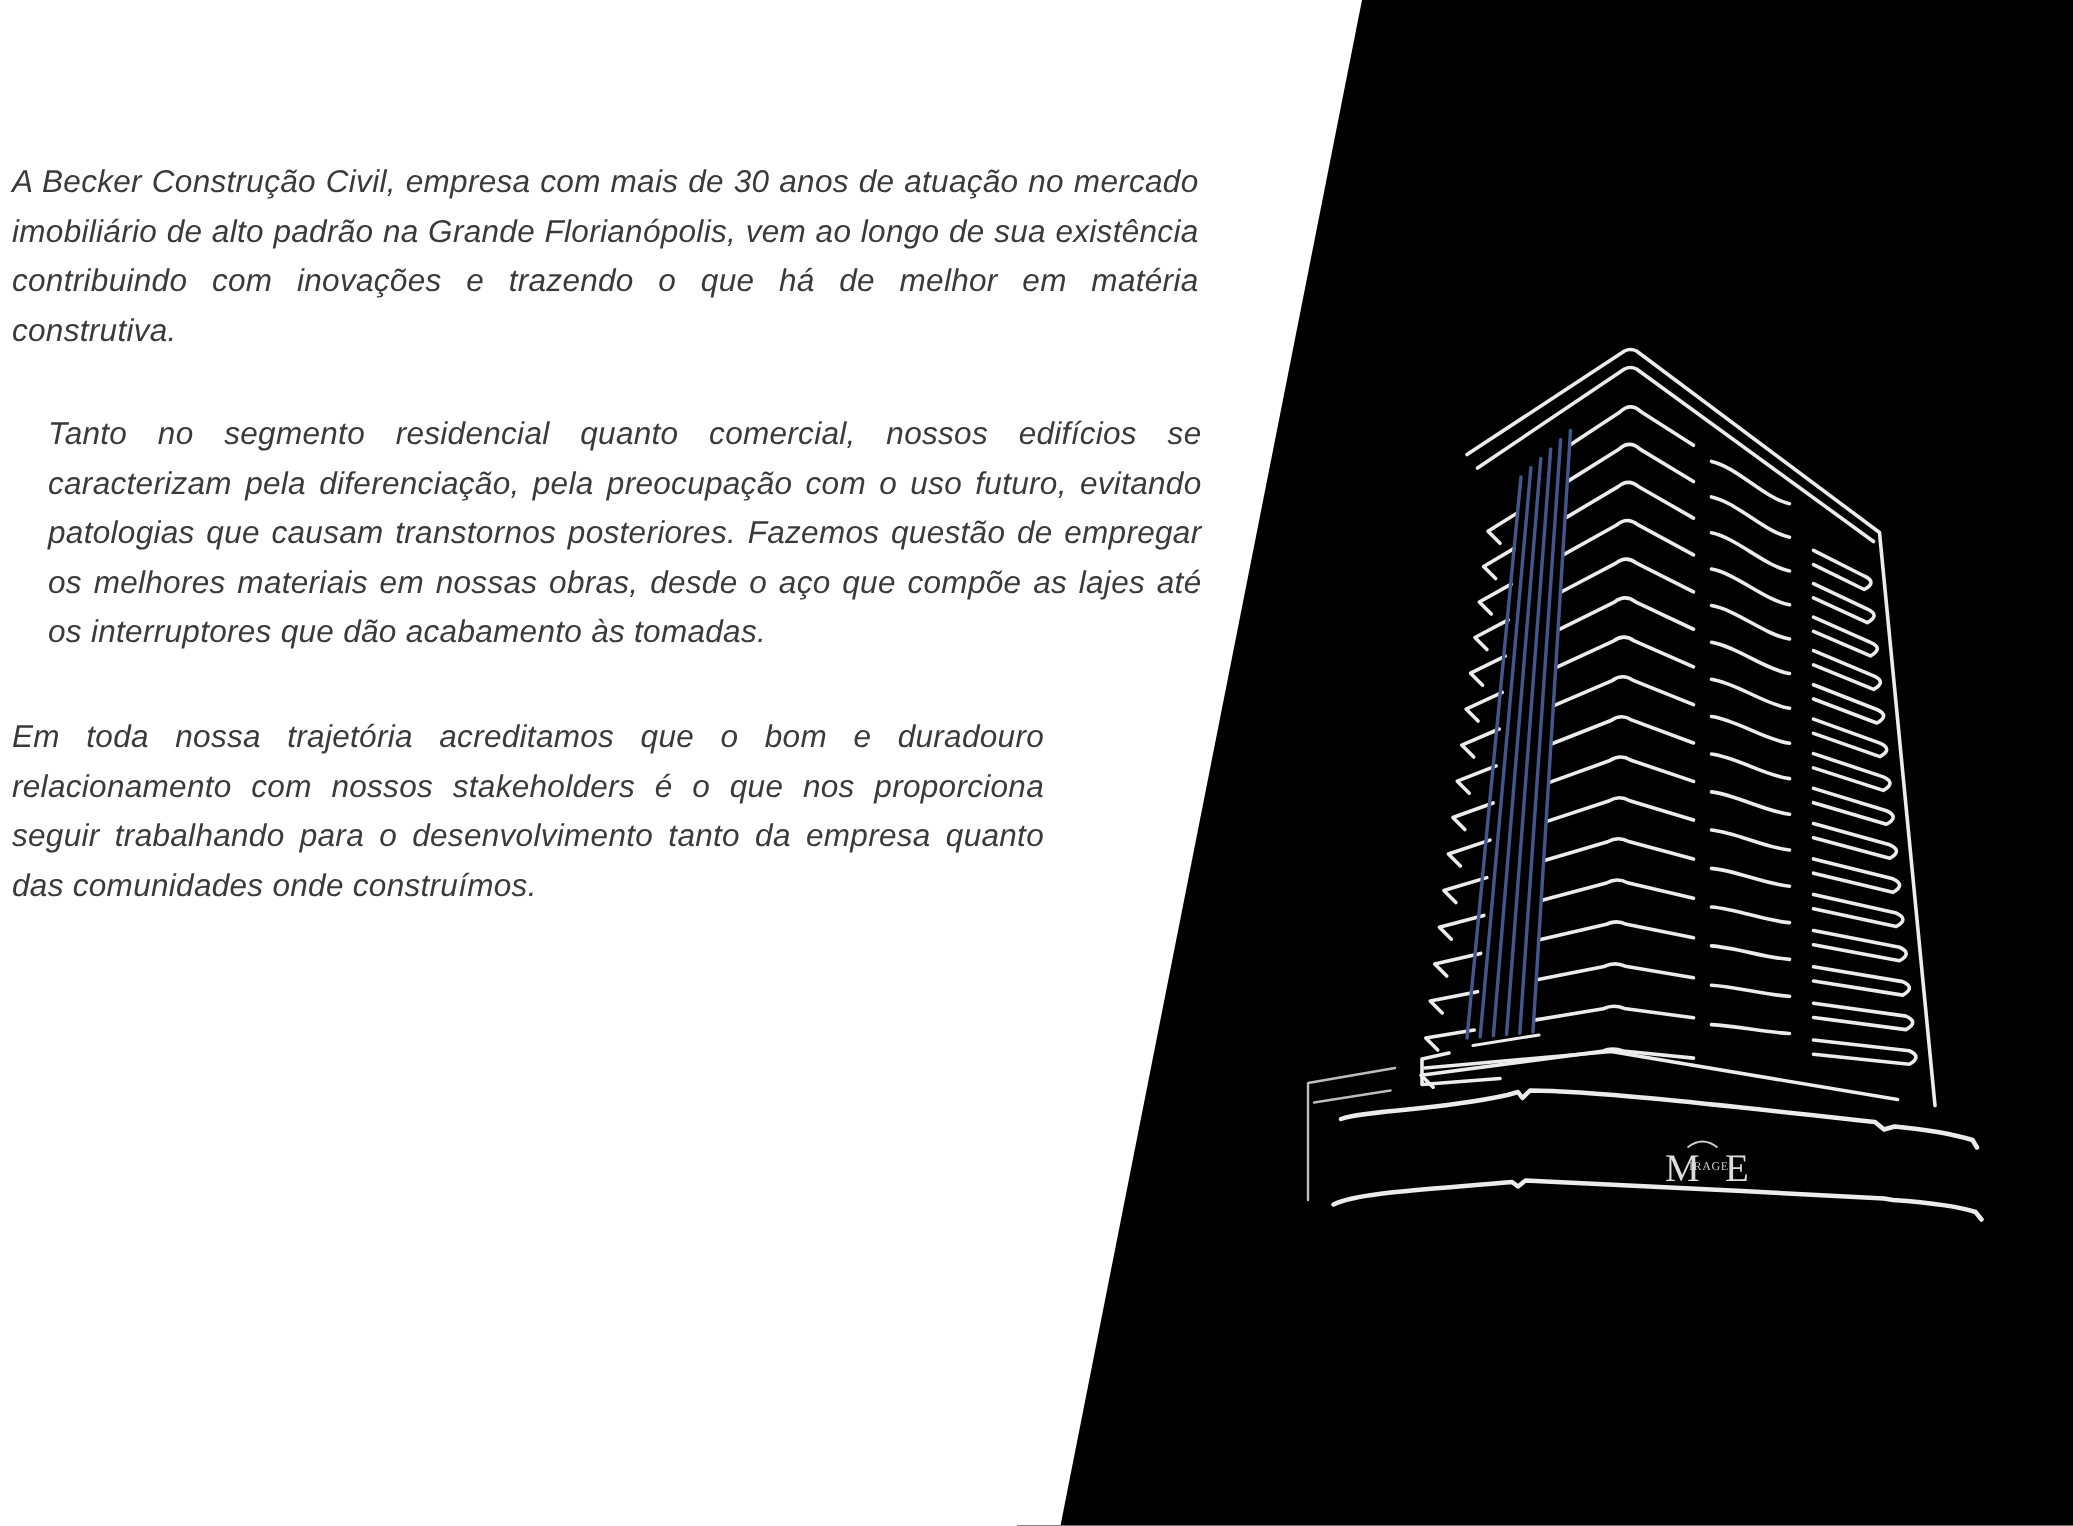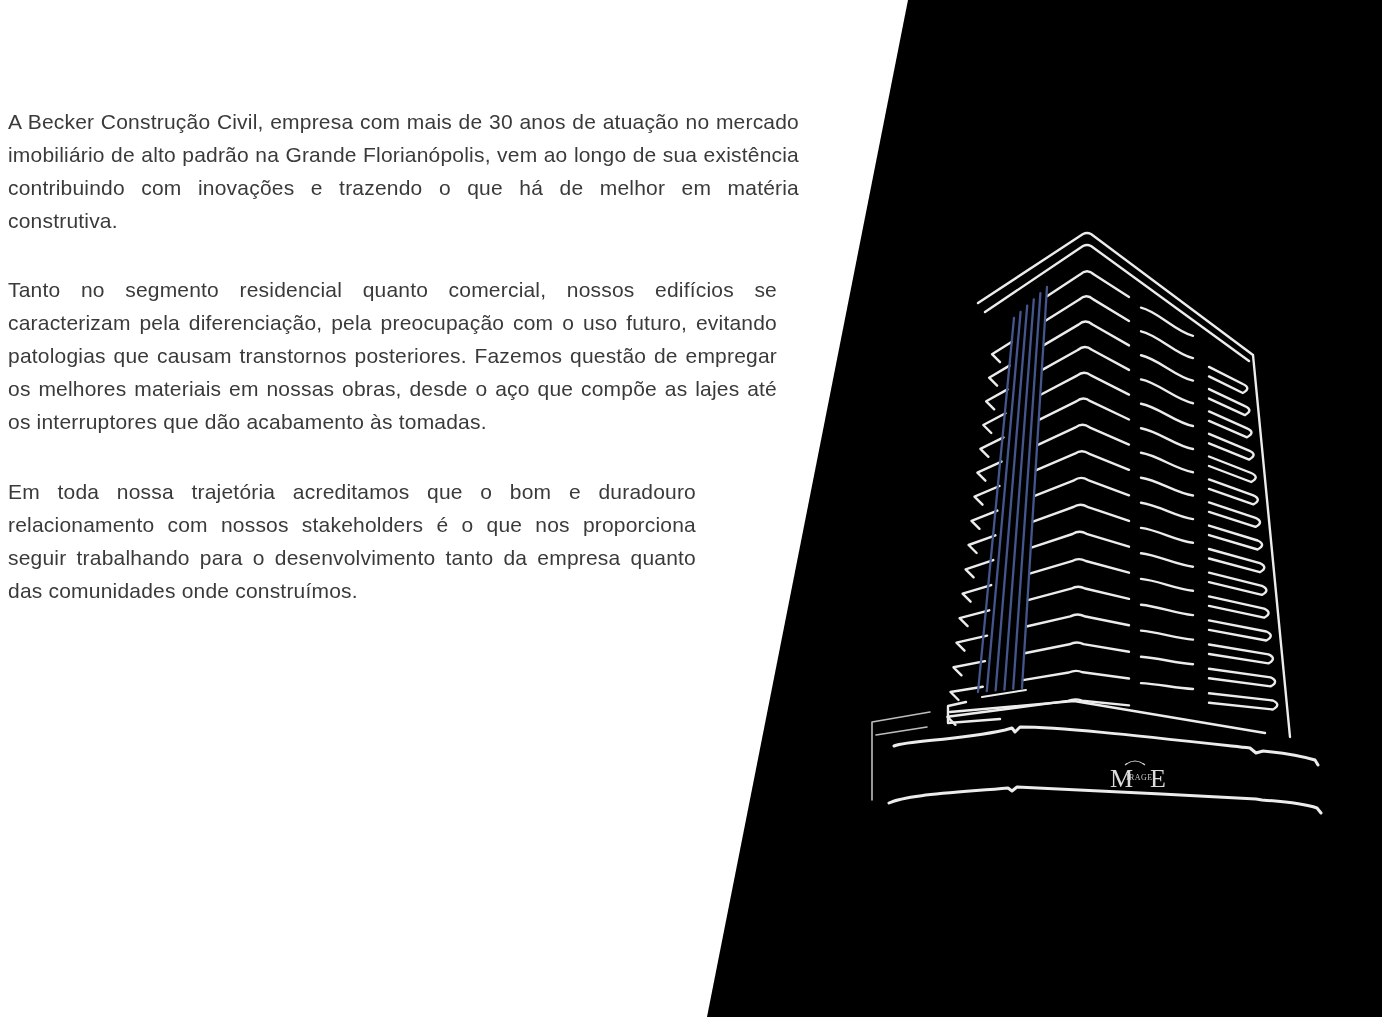--- a/index.html
+++ b/index.html
@@ -12,28 +12,29 @@
     background:#000;
     clip-path:polygon(908px 0px,1382px 0px,1382px 1017px,707px 1017px);
   }
   .building-svg{
     position:absolute;left:0;top:0;width:1382px;height:1017px;
     pointer-events:none;
   }
   .about{
     position:absolute;left:8px;top:105px;width:800px;
     color:#3a3a3a;
+    font-style:italic;
   }
   .about p{
     margin:0 0 36px 0;
     font-size:21px;line-height:33px;
     text-align:justify;letter-spacing:0.2px;
   }
   .about p.p1{width:791px;}
-  .about p.p2{width:769px;margin-bottom:37px;}
+  .about p.p2{width:769px;margin-bottom:37px;margin-left:24px;}
   .about p.p3{width:724px;}
   .about p.p4{width:688px;margin-bottom:0;}
   .sign-text{font-family:"Liberation Serif",serif;}
 </style>
 </head>
 <body>
 
 <div class="black-panel"></div>
 
 <svg class="building-svg" viewBox="0 0 1382 1017">

